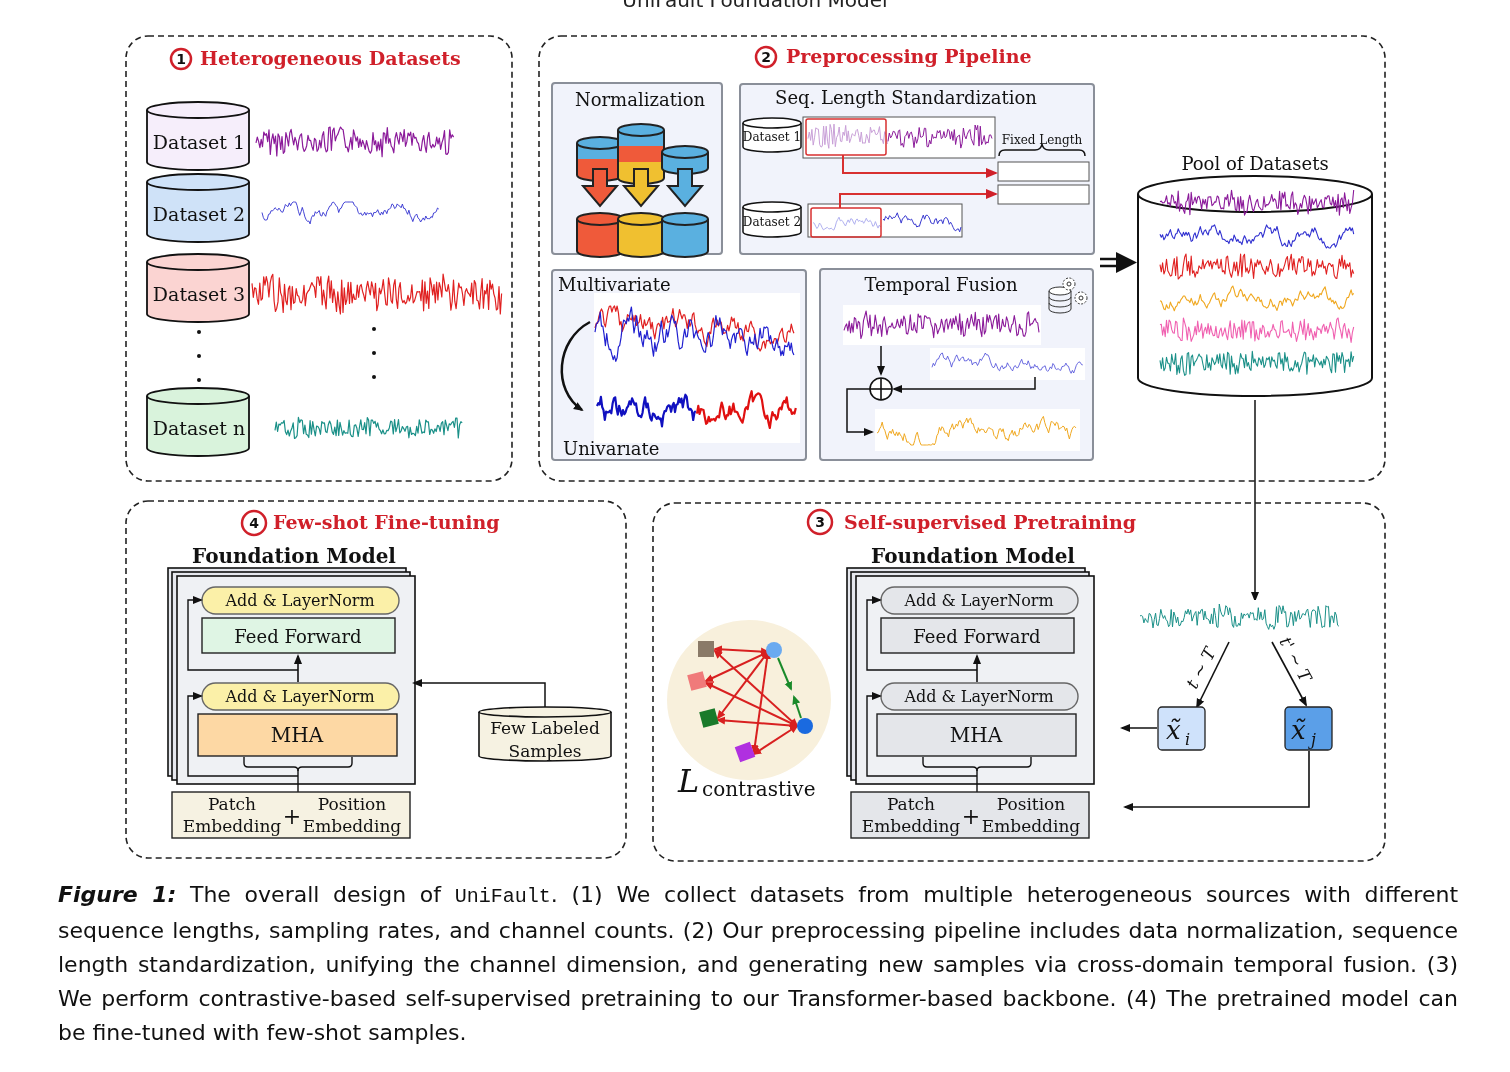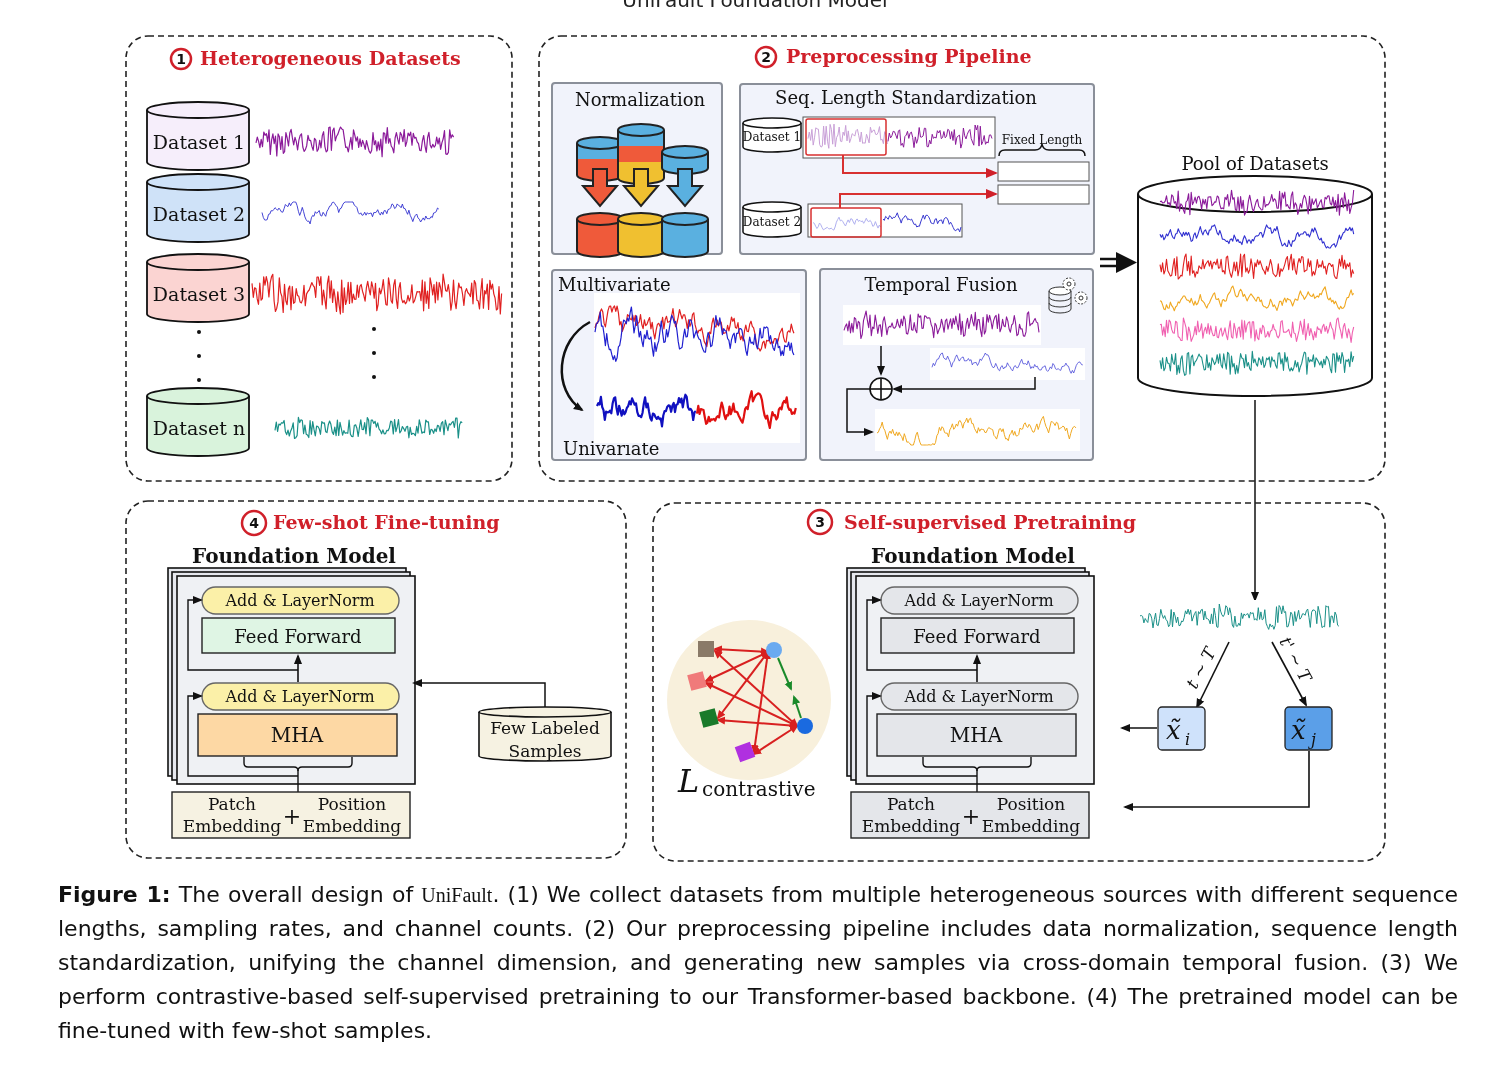--- a/index.html
+++ b/index.html
@@ -5,22 +5,22 @@
   html, body { margin:0; padding:0; background:#ffffff; }
   body { width:1510px; height:1072px; position:relative; overflow:hidden; font-family:"DejaVu Serif", serif; color:#111; }
   .abs { position:absolute; }
   #top-title { left:0; top:-12px; width:1510px; text-align:center; font-family:"DejaVu Sans", sans-serif; font-size:20px; color:#222; }
   #diagram { position:absolute; left:0; top:0; width:1510px; height:870px; }
   .panel-title { font-family:"DejaVu Serif", serif; font-weight:bold; font-size:19px; fill:#d0202a; }
   .num-circle { fill:#fff; stroke:#d0202a; stroke-width:2.5; }
   .num-text { font-family:"DejaVu Sans", sans-serif; font-weight:bold; font-size:14px; fill:#111; }
   .lbl { font-family:"DejaVu Serif", serif; fill:#111; }
   .caption { position:absolute; left:58px; top:878px; width:1400px; font-family:"DejaVu Sans", sans-serif; font-size:22px; line-height:34px; color:#111; text-align:justify; }
-  .caption b { font-weight:bold; }
-  .mono { font-family:Liberation Serif, serif; font-size:20px; }
+  .caption b { font-weight:bold;font-style:italic; }
+  .mono { font-family:Liberation Mono, monospace; font-size:20px; }
 </style>
 </head>
 <body>
 
 <div id="top-title" class="abs">UniFault Foundation Model</div>
 
 <svg id="diagram" viewBox="0 0 1510 870" xmlns="http://www.w3.org/2000/svg">
   <defs>
     <marker id="ah" markerWidth="10" markerHeight="10" refX="8" refY="5" orient="auto" markerUnits="userSpaceOnUse">
       <path d="M0,1 L10,5 L0,9 z" fill="#111"></path>

